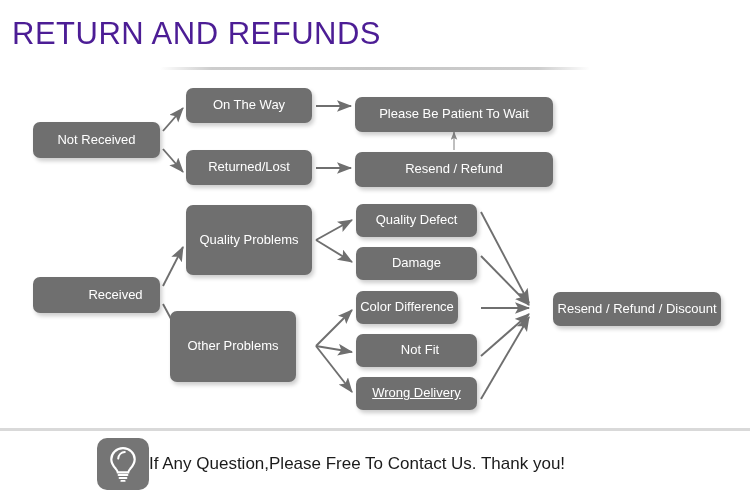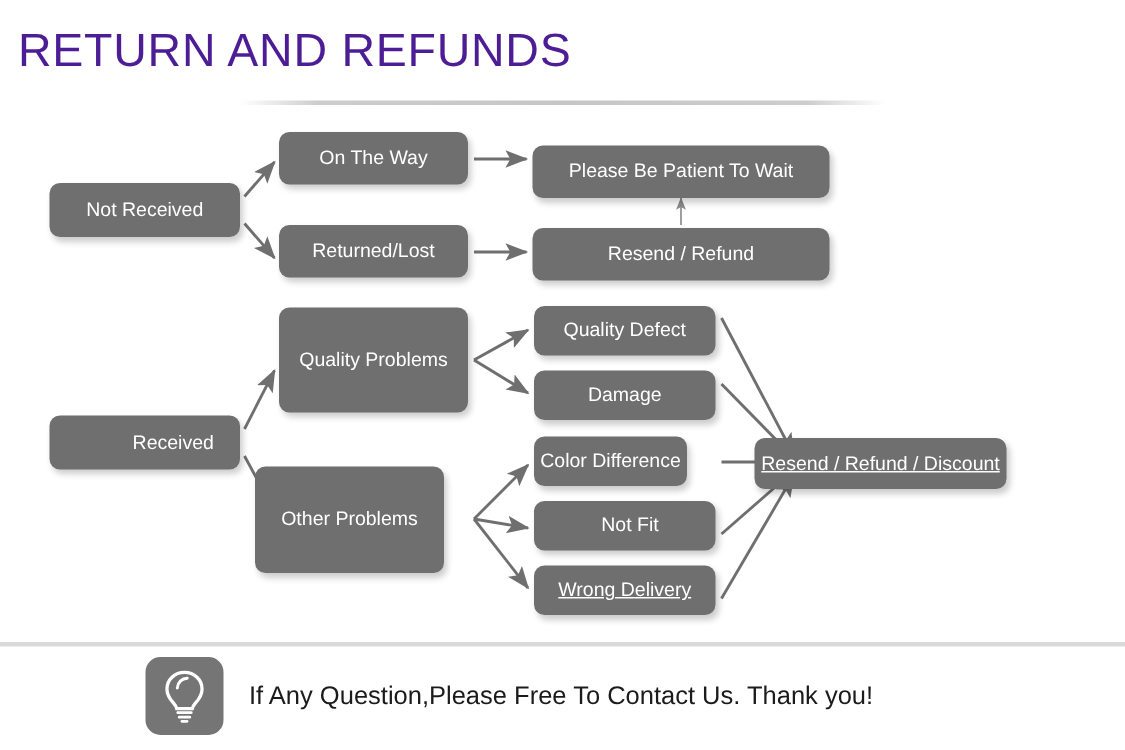--- a/index.html
+++ b/index.html
@@ -99,21 +99,20 @@
     width: 52px;
     height: 52px;
     border-radius: 10px;
     background: #757575;
     display: flex;
     align-items: center;
     justify-content: center;
     flex: 0 0 auto;
   }
   .footer-text {
-    margin-left: 17px;
     font-size: 17px;
     color: #1b1b1b;
     white-space: nowrap;
     text-align: center;
   }
 </style>
 </head>
 <body>
 
 <div id="stage">
@@ -166,21 +165,21 @@
   <div class="node" style="left: 355px; top: 97px; width: 198px; height: 35px;">Please Be Patient To Wait</div>
   <div class="node" style="left: 355px; top: 152px; width: 198px; height: 35px;">Resend / Refund</div>
   <div class="node" style="left: 33px; top: 277px; width: 127px; height: 36px; padding-left: 44px;">Received</div>
   <div class="node" style="left: 186px; top: 205px; width: 126px; height: 70px;">Quality Problems</div>
   <div class="node" style="left: 170px; top: 311px; width: 126px; height: 71px;">Other Problems</div>
   <div class="node" style="left: 356px; top: 204px; width: 121px; height: 33px;">Quality Defect</div>
   <div class="node" style="left: 356px; top: 247px; width: 121px; height: 33px;">Damage</div>
   <div class="node" style="left: 356px; top: 291px; width: 102px; height: 33px;">Color Difference</div>
   <div class="node" style="left: 356px; top: 334px; width: 121px; height: 33px; padding-left: 13px;">Not Fit</div>
   <div class="node" style="left: 356px; top: 377px; width: 121px; height: 33px; text-decoration: underline;">Wrong Delivery</div>
-  <div class="node" style="left: 503px; top: 292px; width: 168px; height: 34px; text-decoration: underline;">Resend / Refund / Discount</div>
+  <div class="node" style="left: 553px; top: 292px; width: 168px; height: 34px;">Resend / Refund / Discount</div>
 
   <div class="footer-divider"></div>
   <div class="footer">
     <div class="bulb-badge">
       <svg width="34" height="38" viewBox="0 0 34 38" xmlns="http://www.w3.org/2000/svg">
         <path d="M17 3.2 C10.4 3.2 5.3 8.2 5.3 14.3 C5.3 18.6 7.6 21.4 9.6 23.6 C10.9 25.1 11.6 26.1 11.8 27.4 L22.2 27.4 C22.4 26.1 23.1 25.1 24.4 23.6 C26.4 21.4 28.7 18.6 28.7 14.3 C28.7 8.2 23.6 3.2 17 3.2 Z" fill="none" stroke="#ffffff" stroke-width="2.2"></path>
         <path d="M12.2 13.6 C12.6 9.8 15.4 7.2 18.8 7.1" fill="none" stroke="#ffffff" stroke-width="2" stroke-linecap="round"></path>
         <rect x="11.6" y="29.1" width="10.8" height="1.9" rx="0.9" fill="#ffffff"></rect>
         <rect x="12.6" y="32.1" width="8.8" height="1.9" rx="0.9" fill="#ffffff"></rect>
         <rect x="14.4" y="35.0" width="5.2" height="1.8" rx="0.9" fill="#ffffff"></rect>

